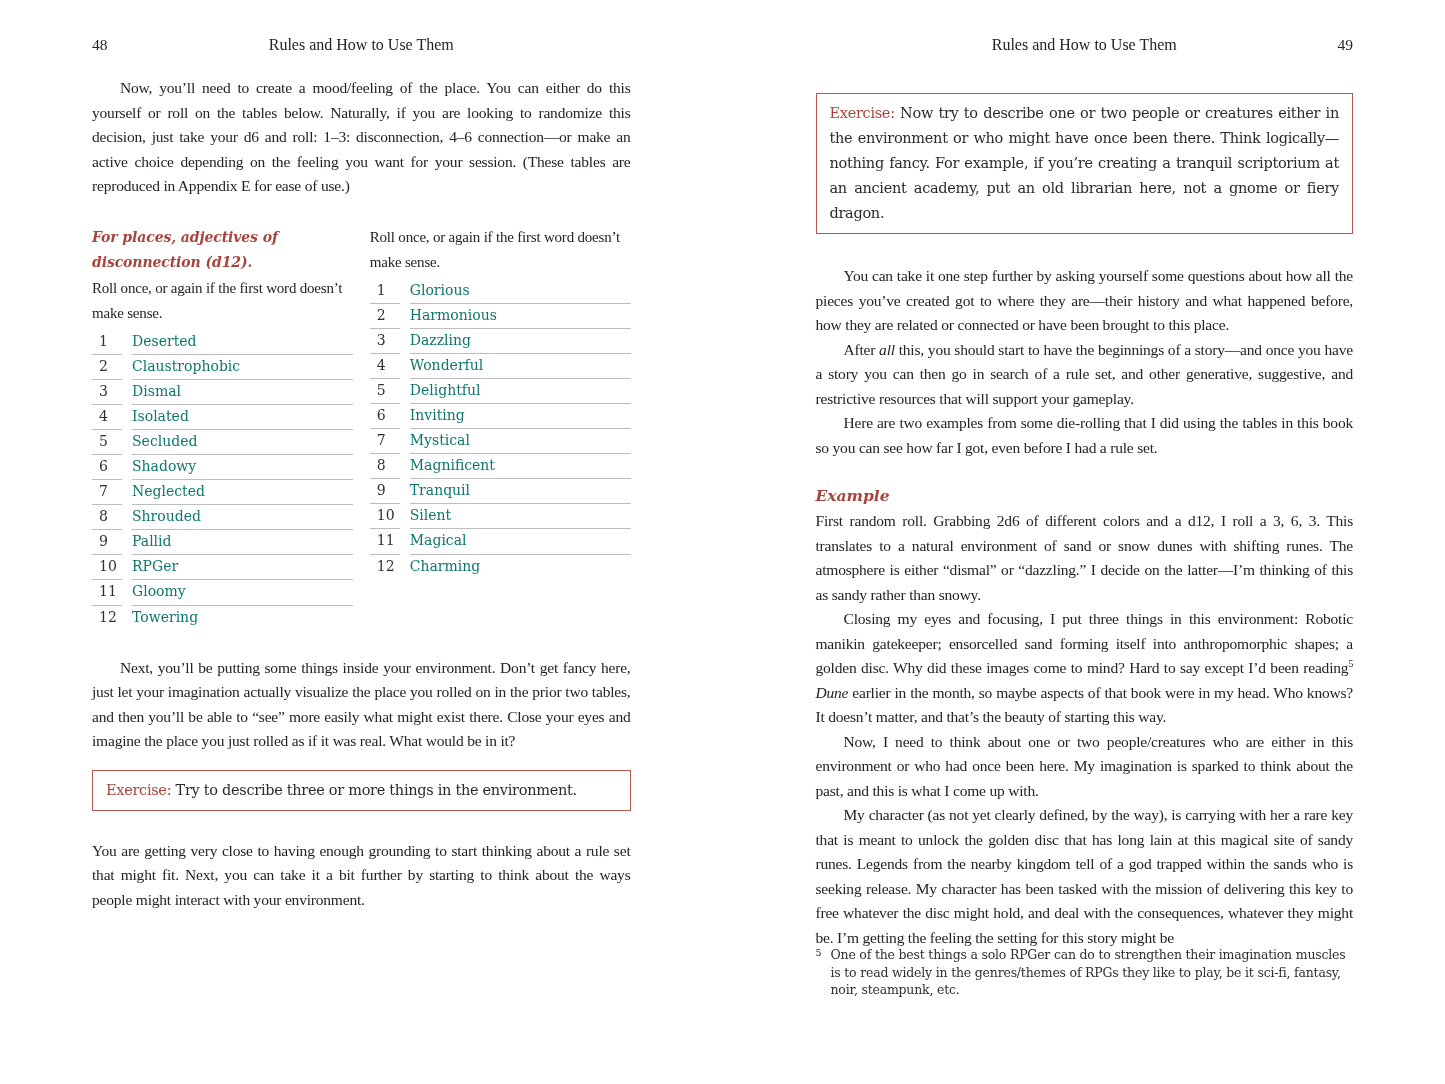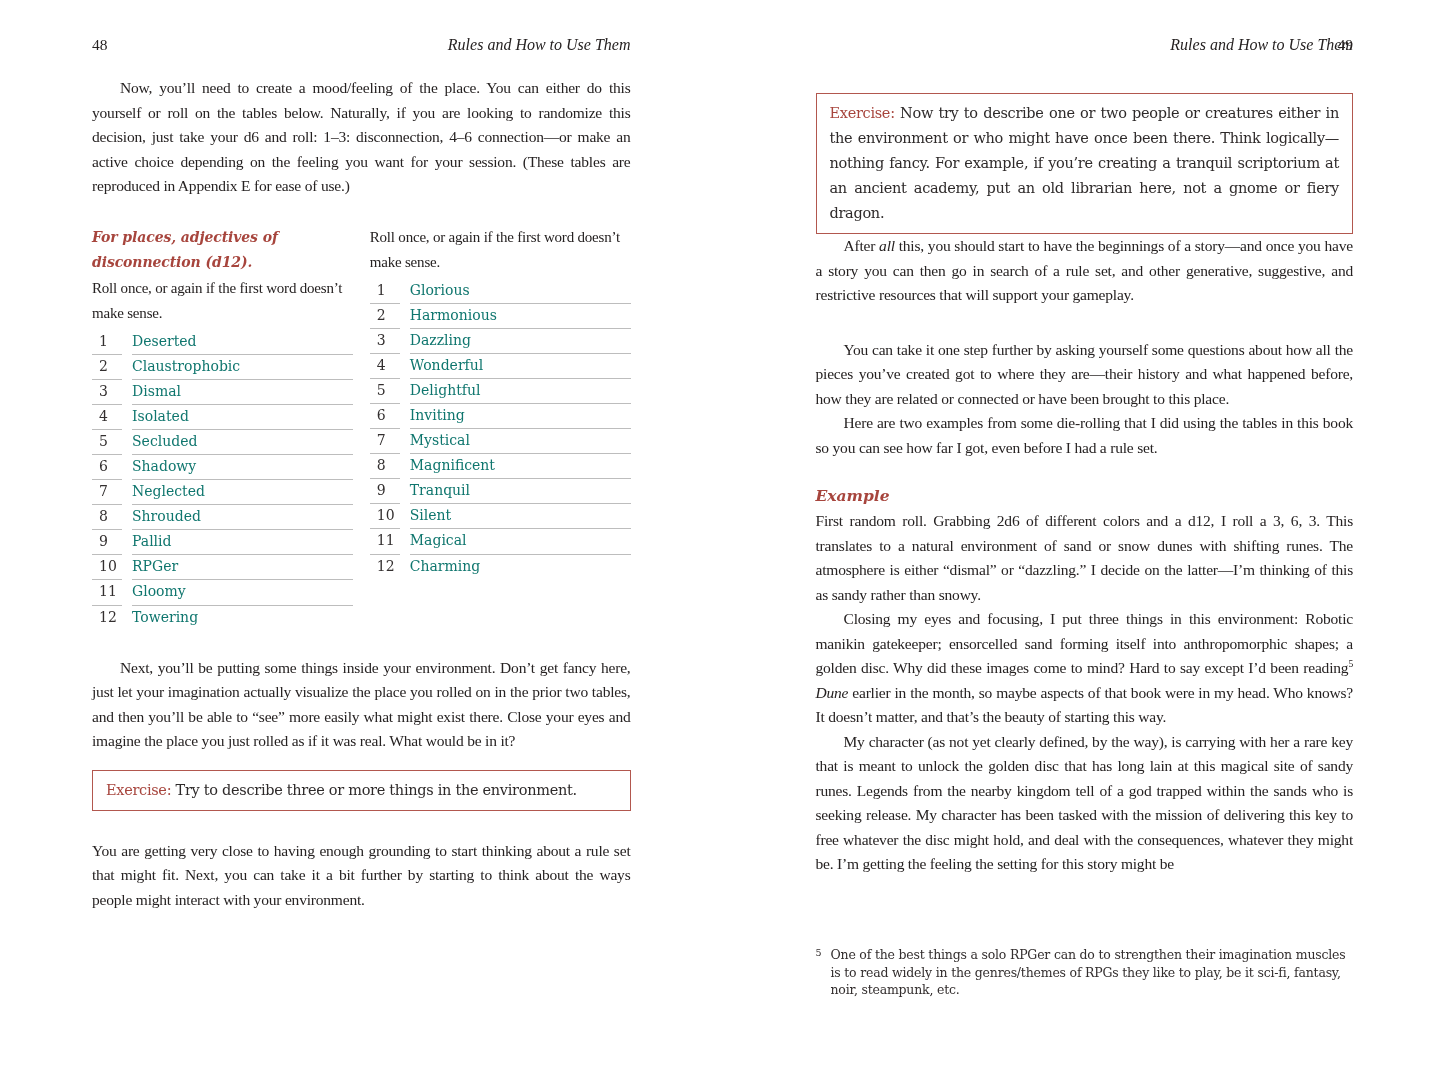--- a/index.html
+++ b/index.html
@@ -16,21 +16,21 @@
     font-family:"Liberation Serif", serif;
     overflow:hidden;
   }
   .spread { display:flex; width:1445px; height:1084px; }
   .page { width:50%; height:100%; position:relative; }
   .page-left  { padding:34px 92px 0 92px; }
   .page-right { padding:34px 92px 0 93px; }
 
   .running-header { position:relative; height:22px; }
   .header-title {
-    text-align:right; font-style:italic; font-size:16px; line-height:22px;
+    text-align:center; font-size:16px; line-height:22px;
   }
   .page-num {
     position:absolute; top:0; font-size:15.5px; line-height:22px; font-style:normal;
   }
   .page-left  .page-num { left:0; }
   .page-right .page-num { right:0; }
 
   .para {
     font-size:15.5px; line-height:24.5px; text-align:justify;
     letter-spacing:-0.2px;
@@ -254,28 +254,29 @@
   </div>
 
   <div class="page page-right">
     <div class="running-header">
       <span class="page-num">49</span>
       <div class="header-title">Rules and How to Use Them</div>
     </div>
 
     <div class="ex-box ex-box-right"><span class="seg-b seg-red">Exercise:</span><span> Now try to describe one or two people or creatures either in the environment or who might have once been there. Think logically—nothing fancy. For example, if you’re creating a tranquil scriptorium at an ancient academy, put an old librarian here, not a gnome or fiery dragon.</span></div>
 
+    <div class="para indent body-start"><span>You can take it one step further by asking yourself some questions about how all the pieces you’ve created got to where they are—their history and what happened before, how they are related or connected or have been brought to this place.</span></div>
     <div class="para indent"><span>After </span><span class="seg-i">all</span><span> this, you should start to have the beginnings of a story—and once you have a story you can then go in search of a rule set, and other generative, suggestive, and restrictive resources that will support your gameplay.</span></div>
-    <div class="para indent body-start"><span>You can take it one step further by asking yourself some questions about how all the pieces you’ve created got to where they are—their history and what happened before, how they are related or connected or have been brought to this place.</span></div>
     <div class="para indent"><span>Here are two examples from some die-rolling that I did using the tables in this book so you can see how far I got, even before I had a rule set.</span></div>
 
     <div class="example-h">Example</div>
 
     <div class="para"><span class="seg-b">First random roll.</span><span> Grabbing 2d6 of different colors and a d12, I roll a 3, 6, 3. This translates to a natural environment of sand or snow dunes with shifting runes. The atmosphere is either “dismal” or “dazzling.” I decide on the latter—I’m thinking of this as sandy rather than snowy.</span></div>
     <div class="para indent"><span>Closing my eyes and focusing, I put three things in this environment: Robotic manikin gatekeeper; ensorcelled sand forming itself into anthropomorphic shapes; a golden disc. Why did these images come to mind? Hard to say except I’d been reading</span><span class="seg-sup">5</span><span> </span><span class="seg-i">Dune</span><span> earlier in the month, so maybe aspects of that book were in my head. Who knows? It doesn’t matter, and that’s the beauty of starting this way.</span></div>
+    <div class="para indent"><span>Now, I need to think about one or two people/creatures who are either in this environment or who had once been here. My imagination is sparked to think about the past, and this is what I come up with.</span></div>
     <div class="para indent"><span>My character (as not yet clearly defined, by the way), is carrying with her a rare key that is meant to unlock the golden disc that has long lain at this magical site of sandy runes. Legends from the nearby kingdom tell of a god trapped within the sands who is seeking release. My character has been tasked with the mission of delivering this key to free whatever the disc might hold, and deal with the consequences, whatever they might be. I’m getting the feeling the setting for this story might be</span></div>
 
     <div class="footnote">
       <span class="fn-marker">5</span>
       <span class="fn-text">One of the best things a solo RPGer can do to strengthen their imagination muscles is to read widely in the genres/themes of RPGs they like to play, be it sci-fi, fantasy, noir, steampunk, etc.</span>
     </div>
   </div>
 
 </div>
 

